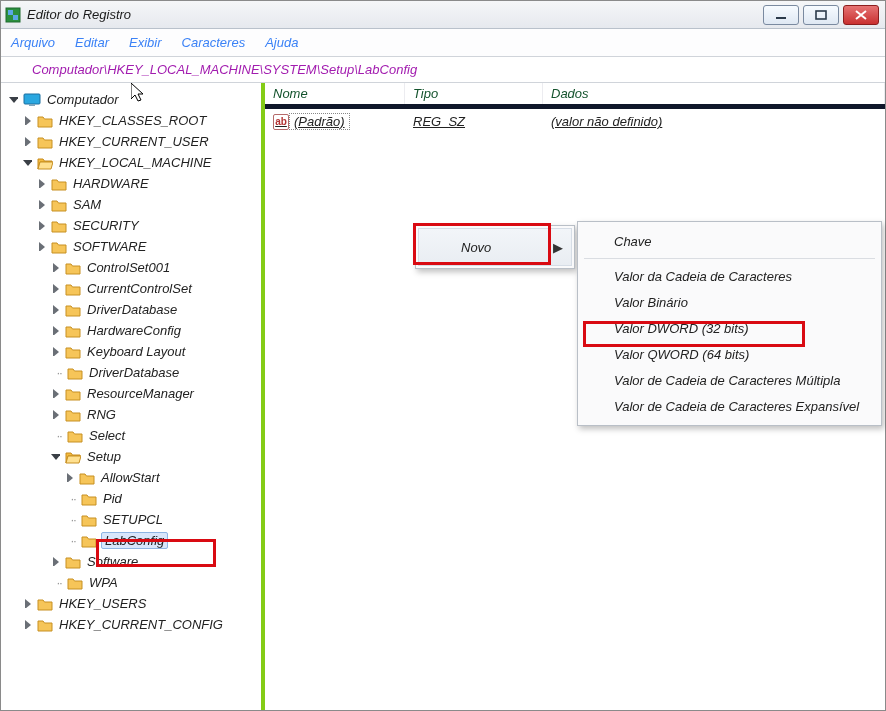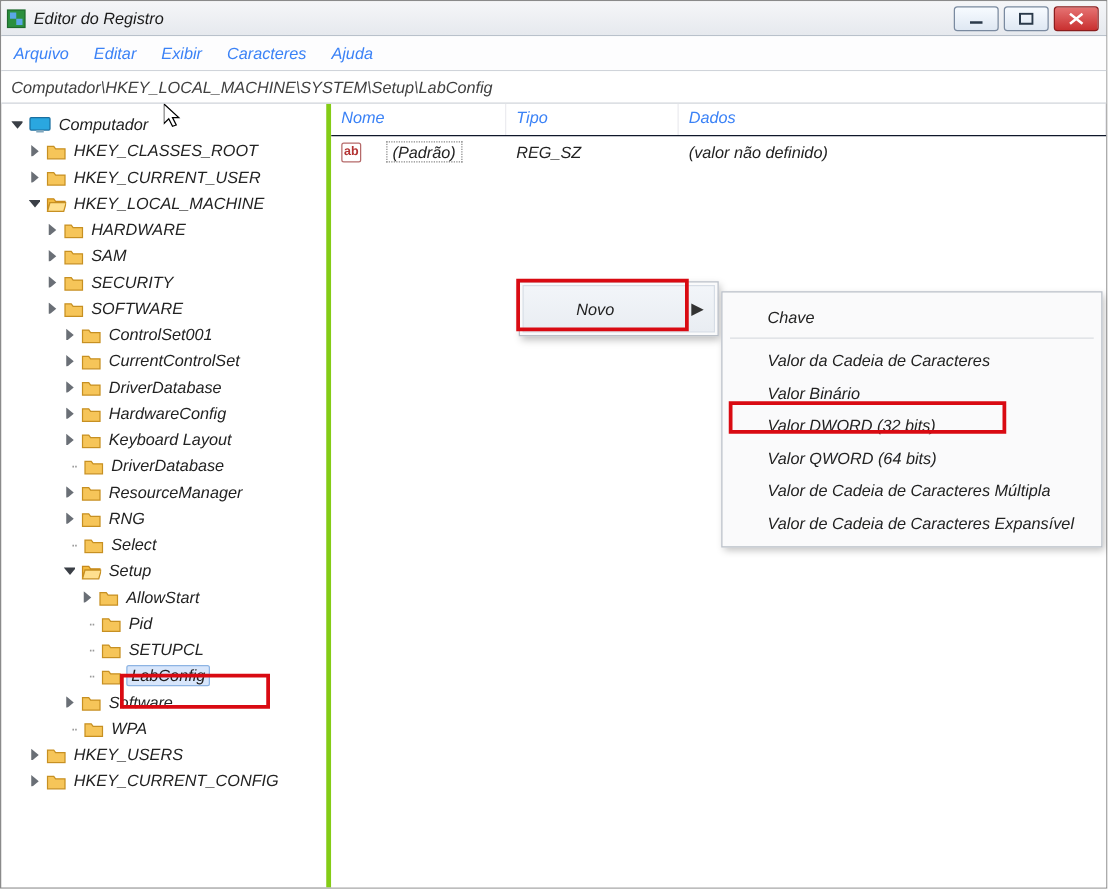--- a/index.html
+++ b/index.html
@@ -17,33 +17,33 @@
   .winbtn { width: 36px; height: 20px; border: 1px solid #7a8aa0; border-radius: 3px; background: linear-gradient(#f7fbff, #dfe8f3); display: flex; align-items: center; justify-content: center; cursor: default; }
   .winbtn.close { background: linear-gradient(#e57373, #c93030); border-color: #8b1d1d; }
   .winbtn svg { width: 12px; height: 10px; }
 
   
   .menubar { height: 28px; border-bottom: 1px solid #d0d4da; display: flex; align-items: center; gap: 20px; padding: 0 10px; background: #fdfdfe; }
   .menuitem { color: #3b82f6; cursor: default; }
 
   
   .addressbar { height: 26px; border-bottom: 1px solid #d0d4da; display: flex; align-items: center; padding: 0 8px; background: #fff; }
-  .addressbar .path { color: #404040; }
+  .addressbar .path { color: #a21caf; margin-left: 23px; }
 
   
   .content { flex: 1 1 auto; display: flex; overflow: hidden; position: relative; }
   .tree { width: 264px; border-right: 4px solid #84cc16; overflow: auto; padding: 6px 2px 6px 6px; }
   .list { flex: 1; position: relative; background: #fff; }
-  .list-header { display: flex; height: 26px; border-bottom: 1px solid #0f172a; color: #3b82f6; }
+  .list-header { display: flex; height: 26px; border-bottom: 5px solid #0f172a; color: #14532d; }
   .list-header .col { padding: 3px 8px; border-right: 1px solid #ececf0; }
   .col-name { width: 140px; }
   .col-type { width: 138px; }
   .col-data { flex: 1; }
   .list-row { display: flex; padding: 2px 0; }
-  .list-row .cell { padding: 2px 8px; display: flex; align-items: center; gap: 20px; }
+  .list-row .cell { padding: 2px 8px; display: flex; align-items: center; gap: 0; text-decoration: underline; }
   .ab-icon { width: 16px; height: 16px; border: 1px solid #b56a6a; background: #fff; display: inline-flex; align-items: center; justify-content: center; font-style: normal; font-size: 10px; color: #b33333; font-weight: bold; border-radius: 2px; }
   .default-name { border: 1px dotted #888; padding: 0 4px; }
 
   
   ul.tree-ul, ul.tree-ul ul { list-style: none; }
   ul.tree-ul ul { margin-left: 14px; border-left: 0; }
   li.node { position: relative; }
   .node-row { display: flex; align-items: center; gap: 4px; height: 21px; padding-left: 0; cursor: default; }
   .expander { width: 12px; height: 12px; display: inline-flex; align-items: center; justify-content: center; color: #666; font-style: normal; }
   .expander svg { width: 9px; height: 9px; }
@@ -53,21 +53,21 @@
   .monitor svg { width: 18px; height: 14px; }
   .node-label { padding: 0 2px; }
   .node-label.selected { background: #d8e6fb; border: 1px solid #8db4e3; padding: 0 3px; border-radius: 2px; text-align: center; }
   .leaf-prefix { color: #999; font-style: normal; letter-spacing: -2px; margin-right: 2px; width: 12px; display: inline-block; text-align: right; }
 
   
   .ctxmenu { position: absolute; background: #fafafb; border: 1px solid #b9bfc7; box-shadow: 2px 3px 6px rgba(0,0,0,.25); }
   .ctx-parent { left: 414px; top: 224px; width: 160px; }
   .ctx-parent .item { height: 38px; display: flex; align-items: center; padding: 0 30px 0 42px; position: relative; background: linear-gradient(#f2f5f9, #e9edf2); border: 1px solid #d6dde6; margin: 2px; cursor: default; }
   .ctx-parent .chev { position: absolute; right: 8px; top: 50%; transform: translateY(-50%); font-style: normal; color: #333; }
-  .ctx-sub { left: 576px; top: 232px; width: 305px; padding: 6px 0; font-style: italic; }
+  .ctx-sub { left: 576px; top: 220px; width: 305px; padding: 6px 0; font-style: italic; }
   .ctx-sub .sub-item { height: 26px; display: flex; align-items: center; padding: 0 14px 0 36px; cursor: default; }
   .ctx-sub .sep { height: 1px; background: #dadde2; margin: 4px 6px; }
 
   
   .hl { position: absolute; border: 3px solid #d90a12; pointer-events: none; }
   .hl1 { left: 95px; top: 538px; width: 120px; height: 28px; }
   .hl2 { left: 412px; top: 222px; width: 138px; height: 42px; }
   .hl3 { left: 582px; top: 320px; width: 222px; height: 26px; }
 
   

